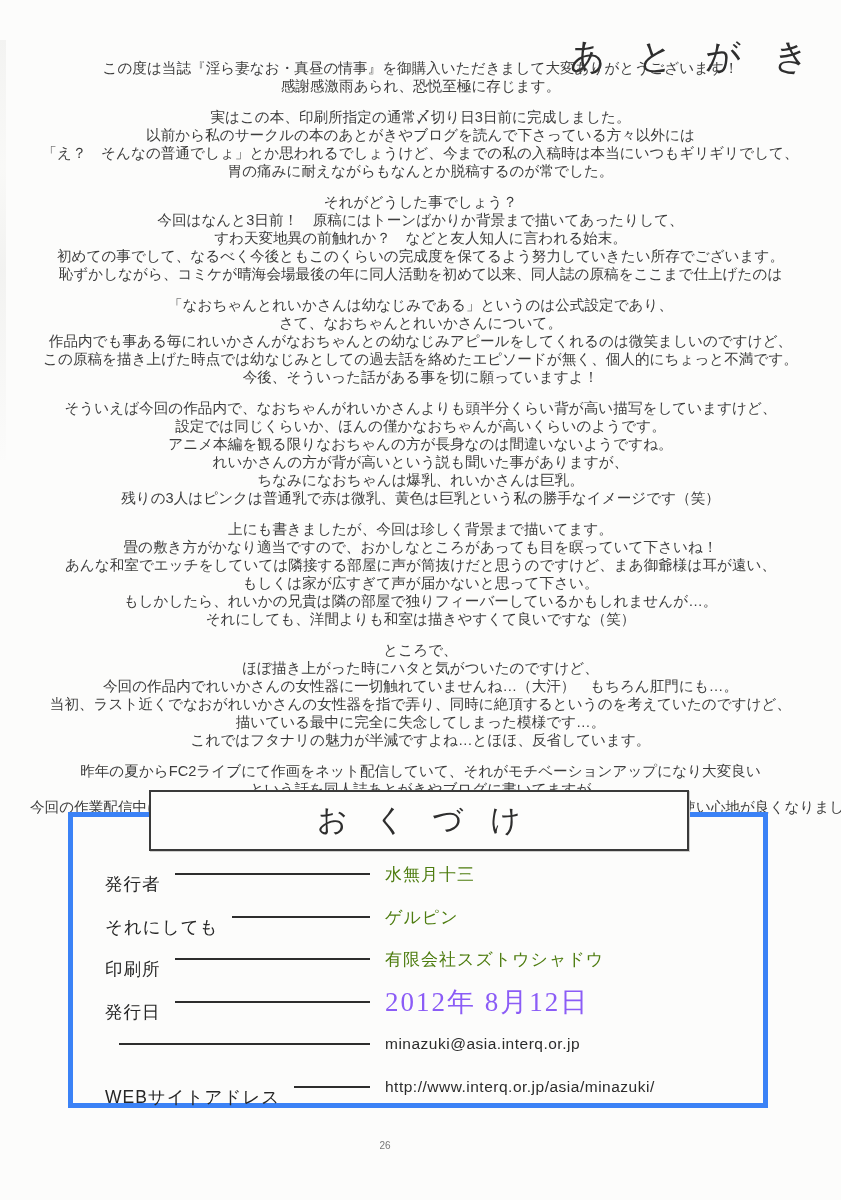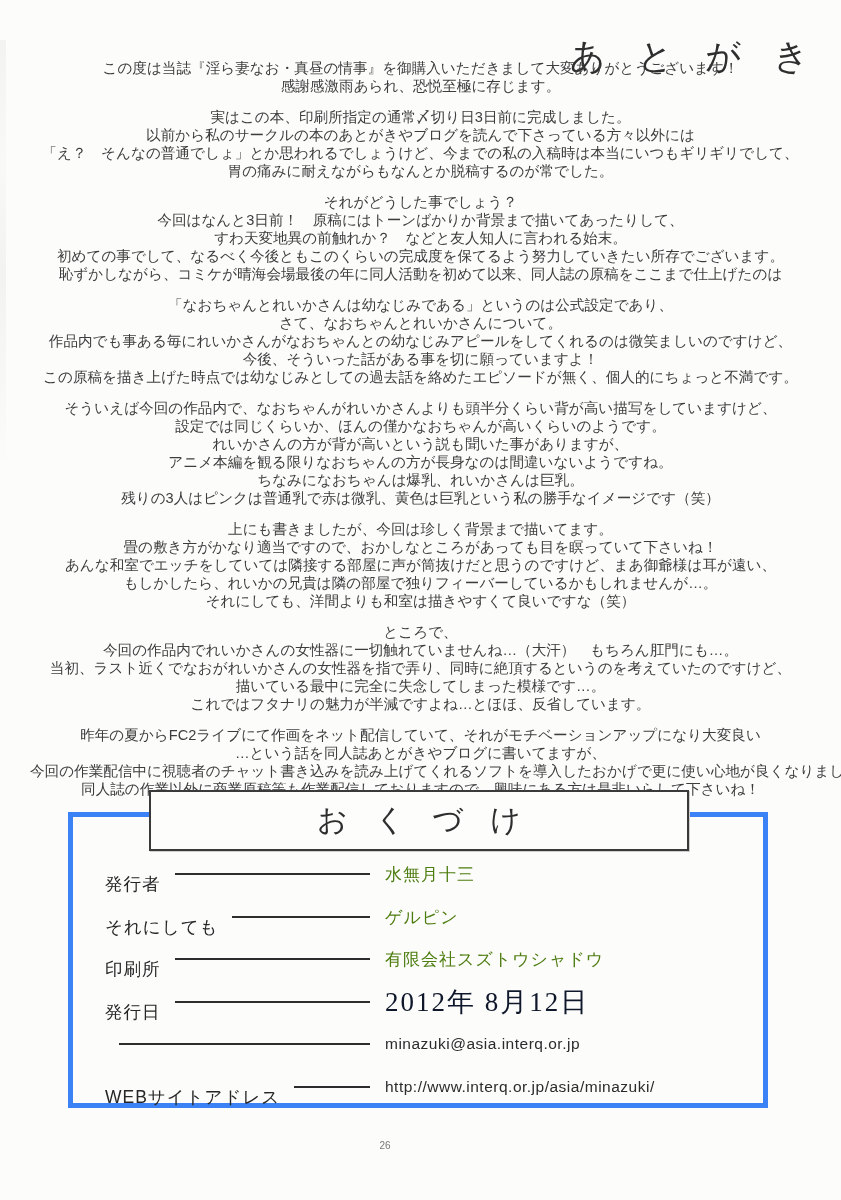--- a/index.html
+++ b/index.html
@@ -70,21 +70,21 @@
   }
   .row-line {
     flex:1; height:2px; background:#2d2d2d; margin-left:14px; min-width:20px;
   }
   .row-value {
     position:absolute; left:312px; top:50%; transform:translateY(-50%);
     font-size:17px; color:#4d7c0f; white-space:nowrap; letter-spacing:1px;
   }
   [data-name="colophon-row-date"] .row-value {
     font-family:"Liberation Serif","DejaVu Serif",serif;
-    font-size:27px; color:#0f172a; letter-spacing:2px;
+    font-size:27px; color:#8b5cf6; letter-spacing:2px;
   }
   [data-name="colophon-row-email"] .row-value,
   [data-name="colophon-row-website"] .row-value {
     font-size:15.5px; letter-spacing:.5px; color:#2b2b2b;
   }
   .page-number {
     position:absolute; top:1140px; left:0; width:770px;
     text-align:center;
     font-size:10px; color:#787878;
   }
@@ -113,40 +113,42 @@
         <div class="afterword-line" data-name="afterword-line">それがどうした事でしょう？</div>
         <div class="afterword-line" data-name="afterword-line">今回はなんと3日前！　原稿にはトーンばかりか背景まで描いてあったりして、</div>
         <div class="afterword-line" data-name="afterword-line">すわ天変地異の前触れか？　などと友人知人に言われる始末。</div>
         <div class="afterword-line" data-name="afterword-line">初めての事でして、なるべく今後ともこのくらいの完成度を保てるよう努力していきたい所存でございます。</div>
         <div class="afterword-line" data-name="afterword-line">恥ずかしながら、コミケが晴海会場最後の年に同人活動を初めて以来、同人誌の原稿をここまで仕上げたのは</div>
       </div>
       <div class="para" data-name="afterword-paragraph">
         <div class="afterword-line" data-name="afterword-line">「なおちゃんとれいかさんは幼なじみである」というのは公式設定であり、</div>
         <div class="afterword-line" data-name="afterword-line">さて、なおちゃんとれいかさんについて。</div>
         <div class="afterword-line" data-name="afterword-line">作品内でも事ある毎にれいかさんがなおちゃんとの幼なじみアピールをしてくれるのは微笑ましいのですけど、</div>
+        <div class="afterword-line" data-name="afterword-line">この原稿を描き上げた時点では幼なじみとしての過去話を絡めたエピソードが無く、個人的にちょっと不満です。</div>
         <div class="afterword-line" data-name="afterword-line">今後、そういった話がある事を切に願っていますよ！</div>
-        <div class="afterword-line" data-name="afterword-line">この原稿を描き上げた時点では幼なじみとしての過去話を絡めたエピソードが無く、個人的にちょっと不満です。</div>
       </div>
       <div class="para" data-name="afterword-paragraph">
         <div class="afterword-line" data-name="afterword-line">そういえば今回の作品内で、なおちゃんがれいかさんよりも頭半分くらい背が高い描写をしていますけど、</div>
         <div class="afterword-line" data-name="afterword-line">設定では同じくらいか、ほんの僅かなおちゃんが高いくらいのようです。</div>
+        <div class="afterword-line" data-name="afterword-line">アニメ本編を観る限りなおちゃんの方が長身なのは間違いないようですね。</div>
         <div class="afterword-line" data-name="afterword-line">れいかさんの方が背が高いという説も聞いた事がありますが、</div>
-        <div class="afterword-line" data-name="afterword-line">アニメ本編を観る限りなおちゃんの方が長身なのは間違いないようですね。</div>
         <div class="afterword-line" data-name="afterword-line">ちなみになおちゃんは爆乳、れいかさんは巨乳。</div>
         <div class="afterword-line" data-name="afterword-line">残りの3人はピンクは普通乳で赤は微乳、黄色は巨乳という私の勝手なイメージです（笑）</div>
       </div>
       <div class="para" data-name="afterword-paragraph">
         <div class="afterword-line" data-name="afterword-line">上にも書きましたが、今回は珍しく背景まで描いてます。</div>
         <div class="afterword-line" data-name="afterword-line">畳の敷き方がかなり適当ですので、おかしなところがあっても目を瞑っていて下さいね！</div>
         <div class="afterword-line" data-name="afterword-line">あんな和室でエッチをしていては隣接する部屋に声が筒抜けだと思うのですけど、まあ御爺様は耳が遠い、</div>
+        <div class="afterword-line" data-name="afterword-line">もしくは家が広すぎて声が届かないと思って下さい。</div>
         <div class="afterword-line" data-name="afterword-line">もしかしたら、れいかの兄貴は隣の部屋で独りフィーバーしているかもしれませんが…。</div>
         <div class="afterword-line" data-name="afterword-line">それにしても、洋間よりも和室は描きやすくて良いですな（笑）</div>
       </div>
       <div class="para" data-name="afterword-paragraph">
         <div class="afterword-line" data-name="afterword-line">ところで、</div>
+        <div class="afterword-line" data-name="afterword-line">ほぼ描き上がった時にハタと気がついたのですけど、</div>
         <div class="afterword-line" data-name="afterword-line">今回の作品内でれいかさんの女性器に一切触れていませんね…（大汗）　もちろん肛門にも…。</div>
         <div class="afterword-line" data-name="afterword-line">当初、ラスト近くでなおがれいかさんの女性器を指で弄り、同時に絶頂するというのを考えていたのですけど、</div>
         <div class="afterword-line" data-name="afterword-line">描いている最中に完全に失念してしまった模様です…。</div>
         <div class="afterword-line" data-name="afterword-line">これではフタナリの魅力が半減ですよね…とほほ、反省しています。</div>
       </div>
       <div class="para" data-name="afterword-paragraph">
         <div class="afterword-line" data-name="afterword-line">昨年の夏からFC2ライブにて作画をネット配信していて、それがモチベーションアップになり大変良い</div>
         <div class="afterword-line" data-name="afterword-line">…という話を同人誌あとがきやブログに書いてますが、</div>
         <div class="afterword-line" data-name="afterword-line">今回の作業配信中に視聴者のチャット書き込みを読み上げてくれるソフトを導入したおかげで更に使い心地が良くなりました。</div>
         <div class="afterword-line" data-name="afterword-line">同人誌の作業以外に商業原稿等も作業配信しておりますので、興味にある方は是非いらして下さいね！</div>

